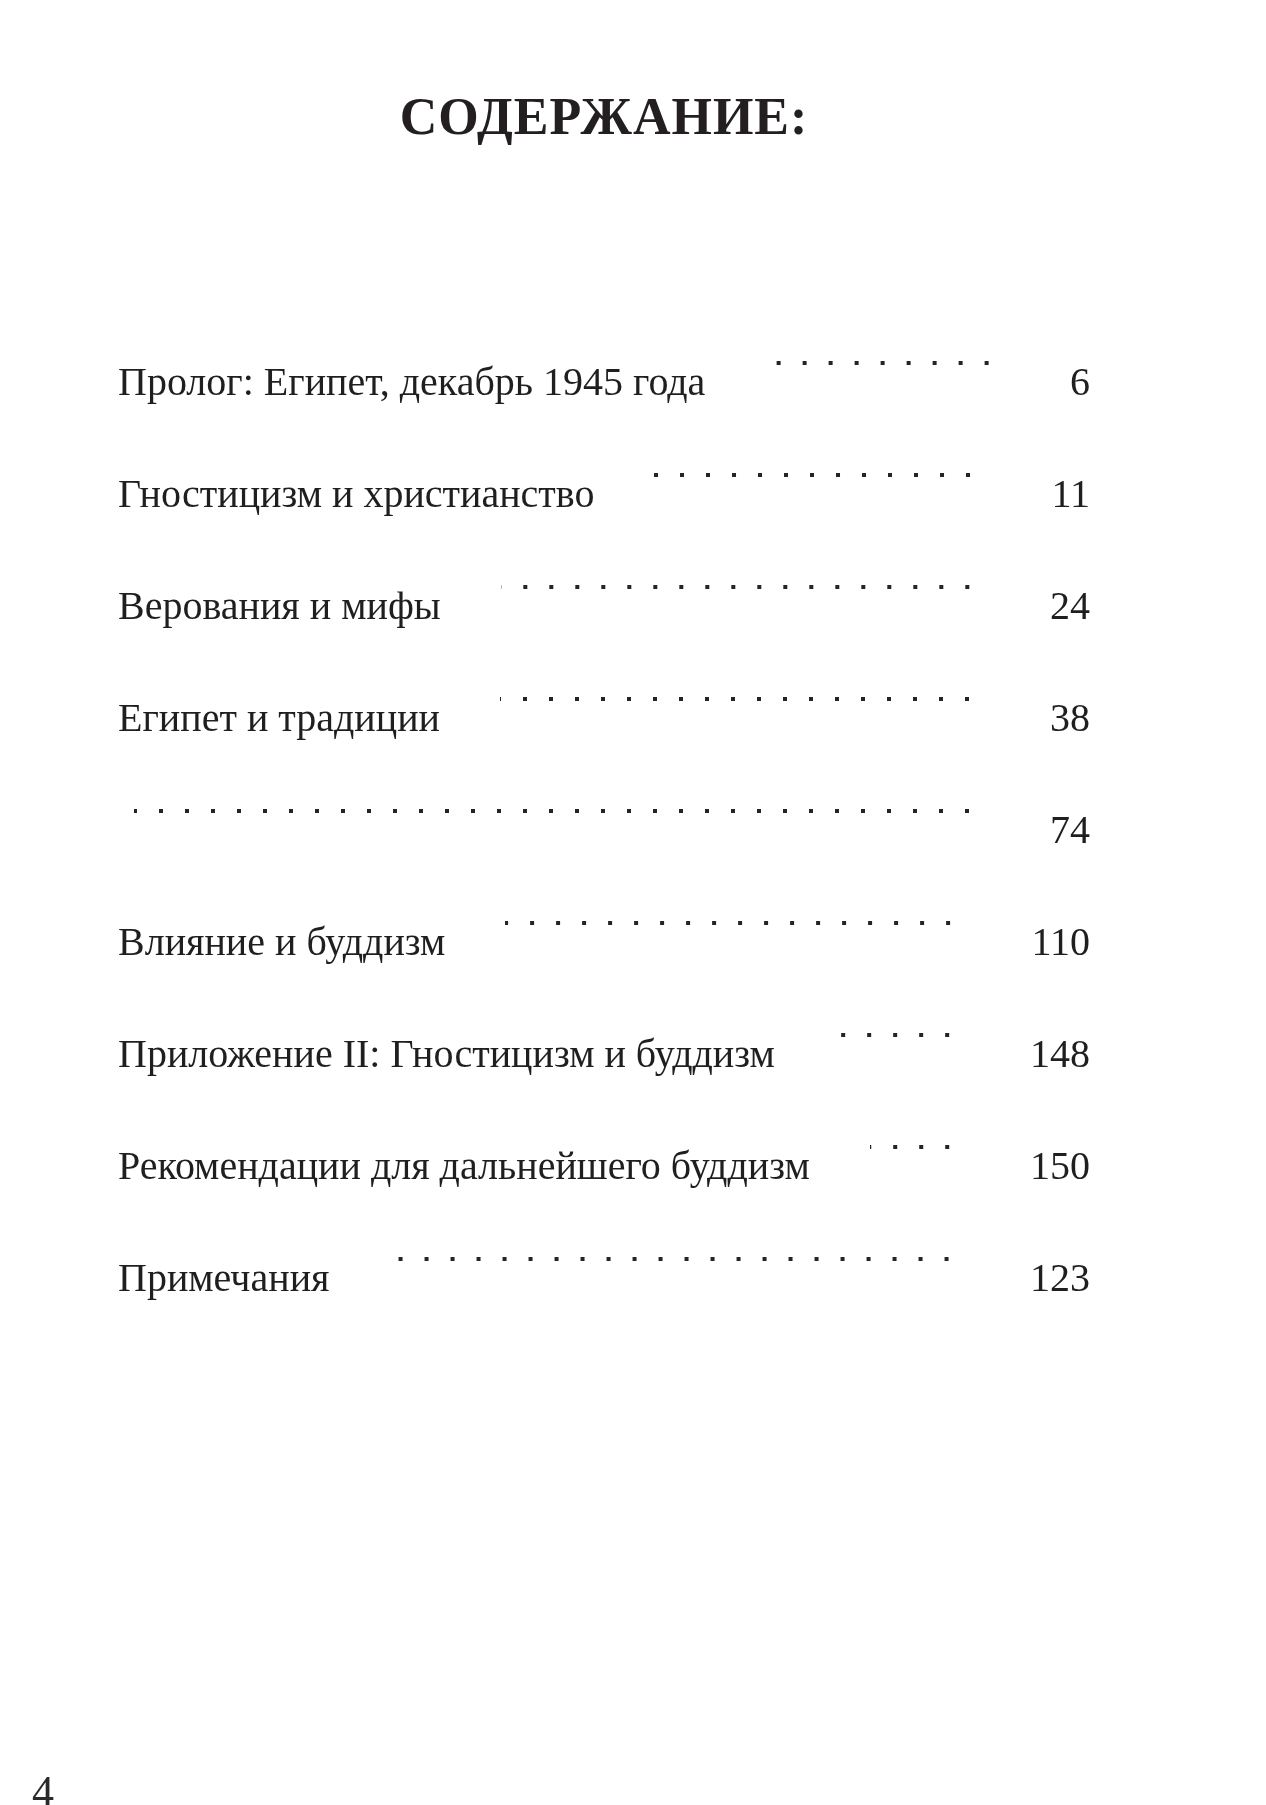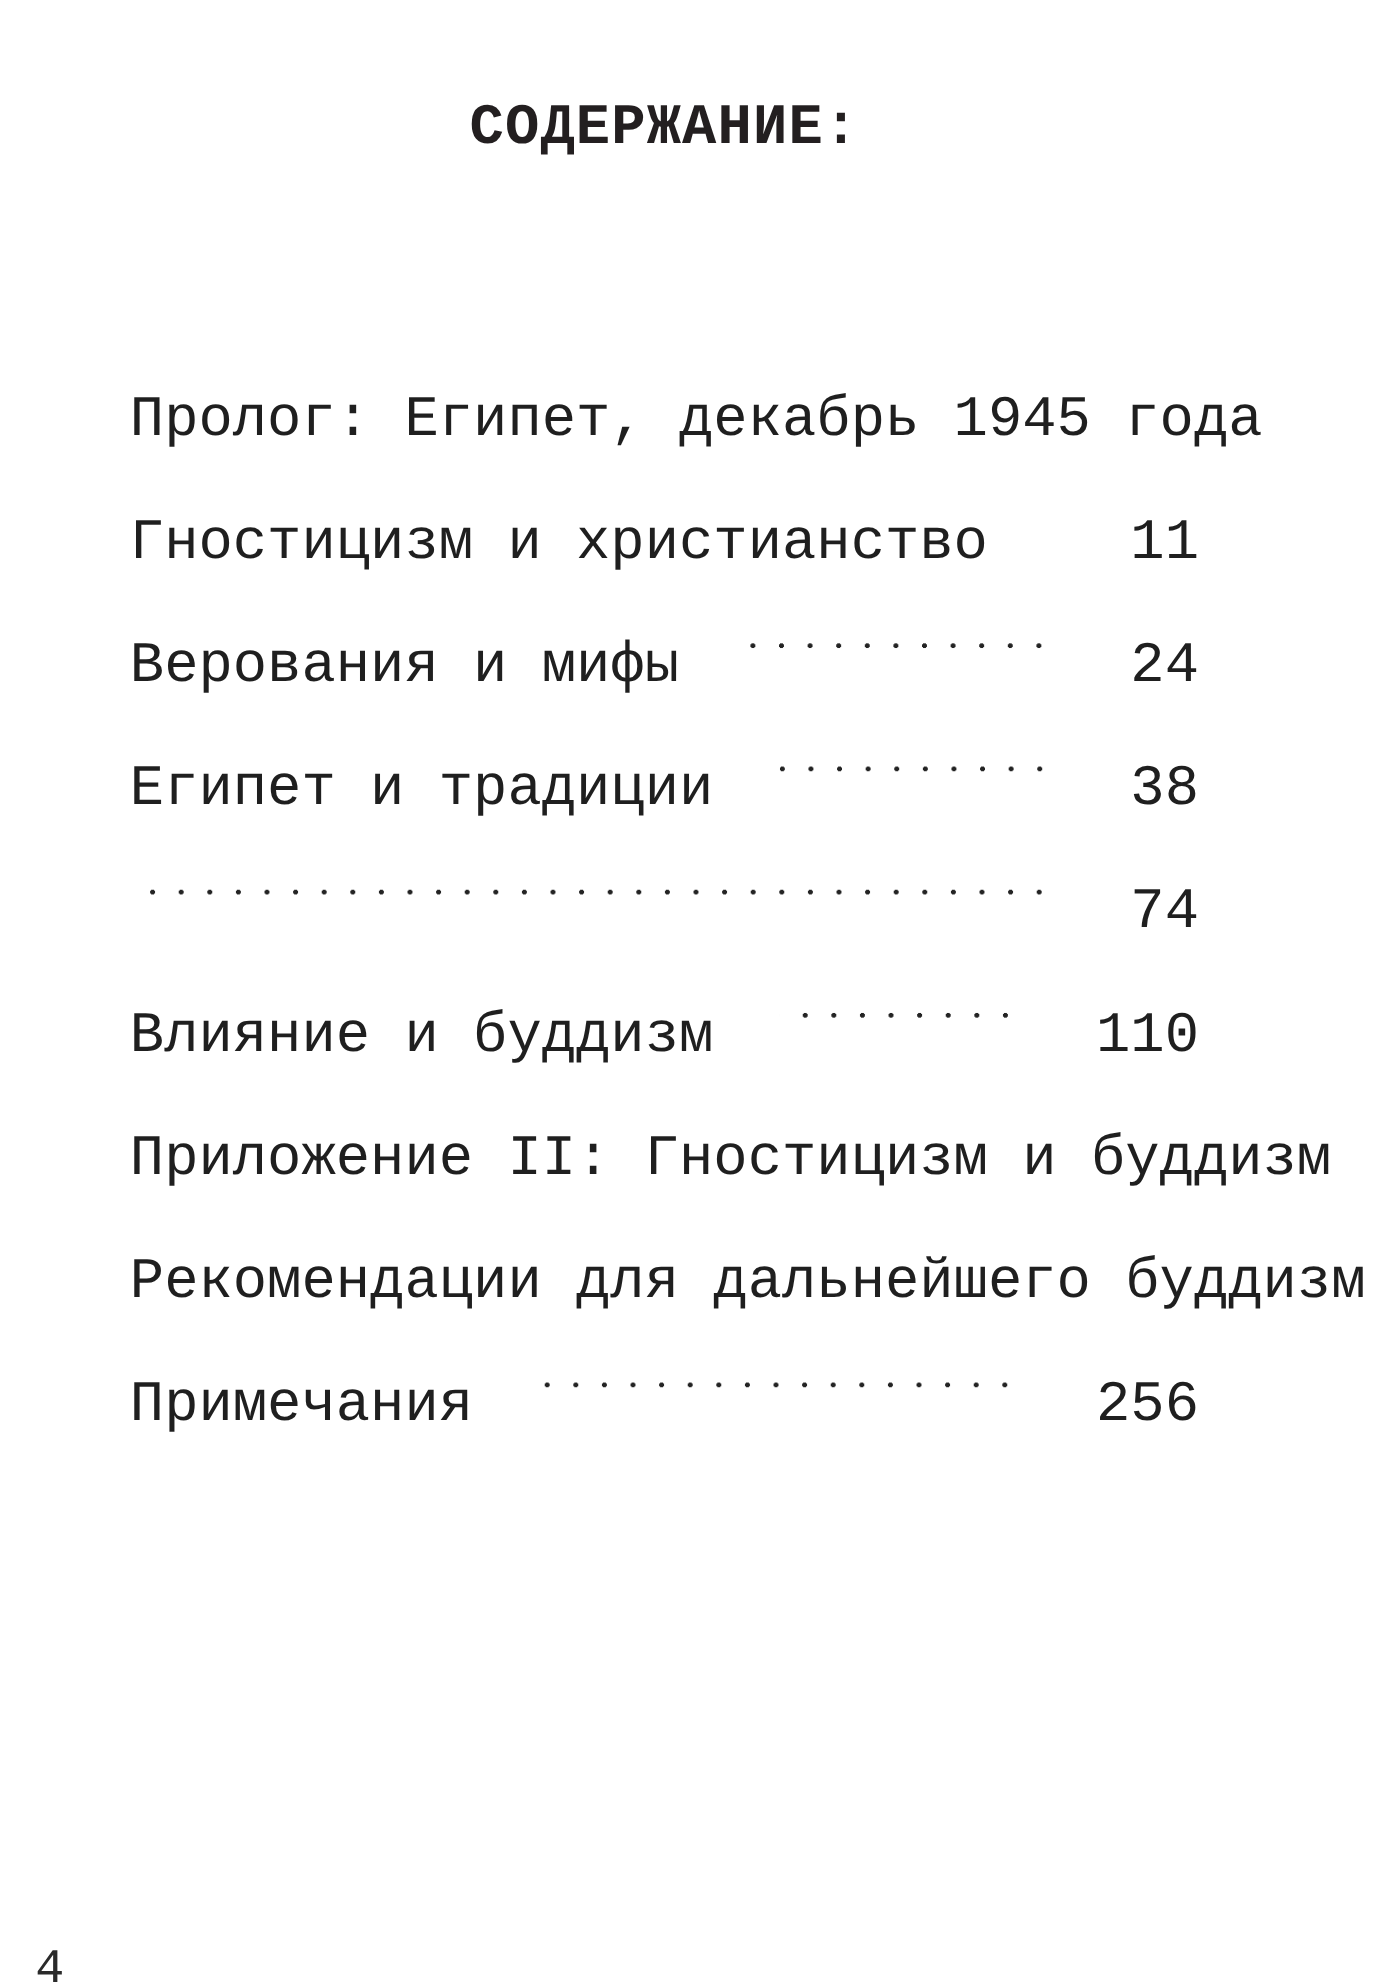--- a/index.html
+++ b/index.html
@@ -6,21 +6,21 @@
     margin: 0;
     padding: 0;
     background: #ffffff;
   }
   .page {
     position: relative;
     width: 1266px;
     height: 1805px;
     background: #ffffff;
     overflow: hidden;
-    font-family: Liberation Mono, monospace;
+    font-family: Liberation Serif, serif;
     color: #1f1f1f;
   }
   .content {
     position: absolute;
     left: 118px;
     top: 0;
     width: 972px;
   }
   .toc-heading {
     margin: 0;
@@ -31,21 +31,21 @@
     letter-spacing: 1px;
     color: #231f20;
     line-height: 1.2;
   }
   .toc-list {
     margin-top: 212px;
   }
   .toc-row {
     display: flex;
     align-items: flex-end;
-    font-size: 52px;
+    font-size: 40px;
     line-height: 44px;
     height: 44px;
     margin-bottom: 68px;
     white-space: nowrap;
     gap: 44px;
   }
   .toc-row:last-child {
     margin-bottom: 16px;
   }
   .toc-title {
@@ -128,20 +128,20 @@
 
       <div class="toc-row">
         <span class="toc-title">Рекомендации для дальнейшего буддизм</span>
         <span class="toc-leader"></span>
         <span class="toc-page">150</span>
       </div>
 
       <div class="toc-row">
         <span class="toc-title">Примечания</span>
         <span class="toc-leader"></span>
-        <span class="toc-page">256</span>
+        <span class="toc-page">123</span>
       </div>
 
     </div>
   </div>
 
   <div class="folio">4</div>
 </div>
 
 </body></html>

